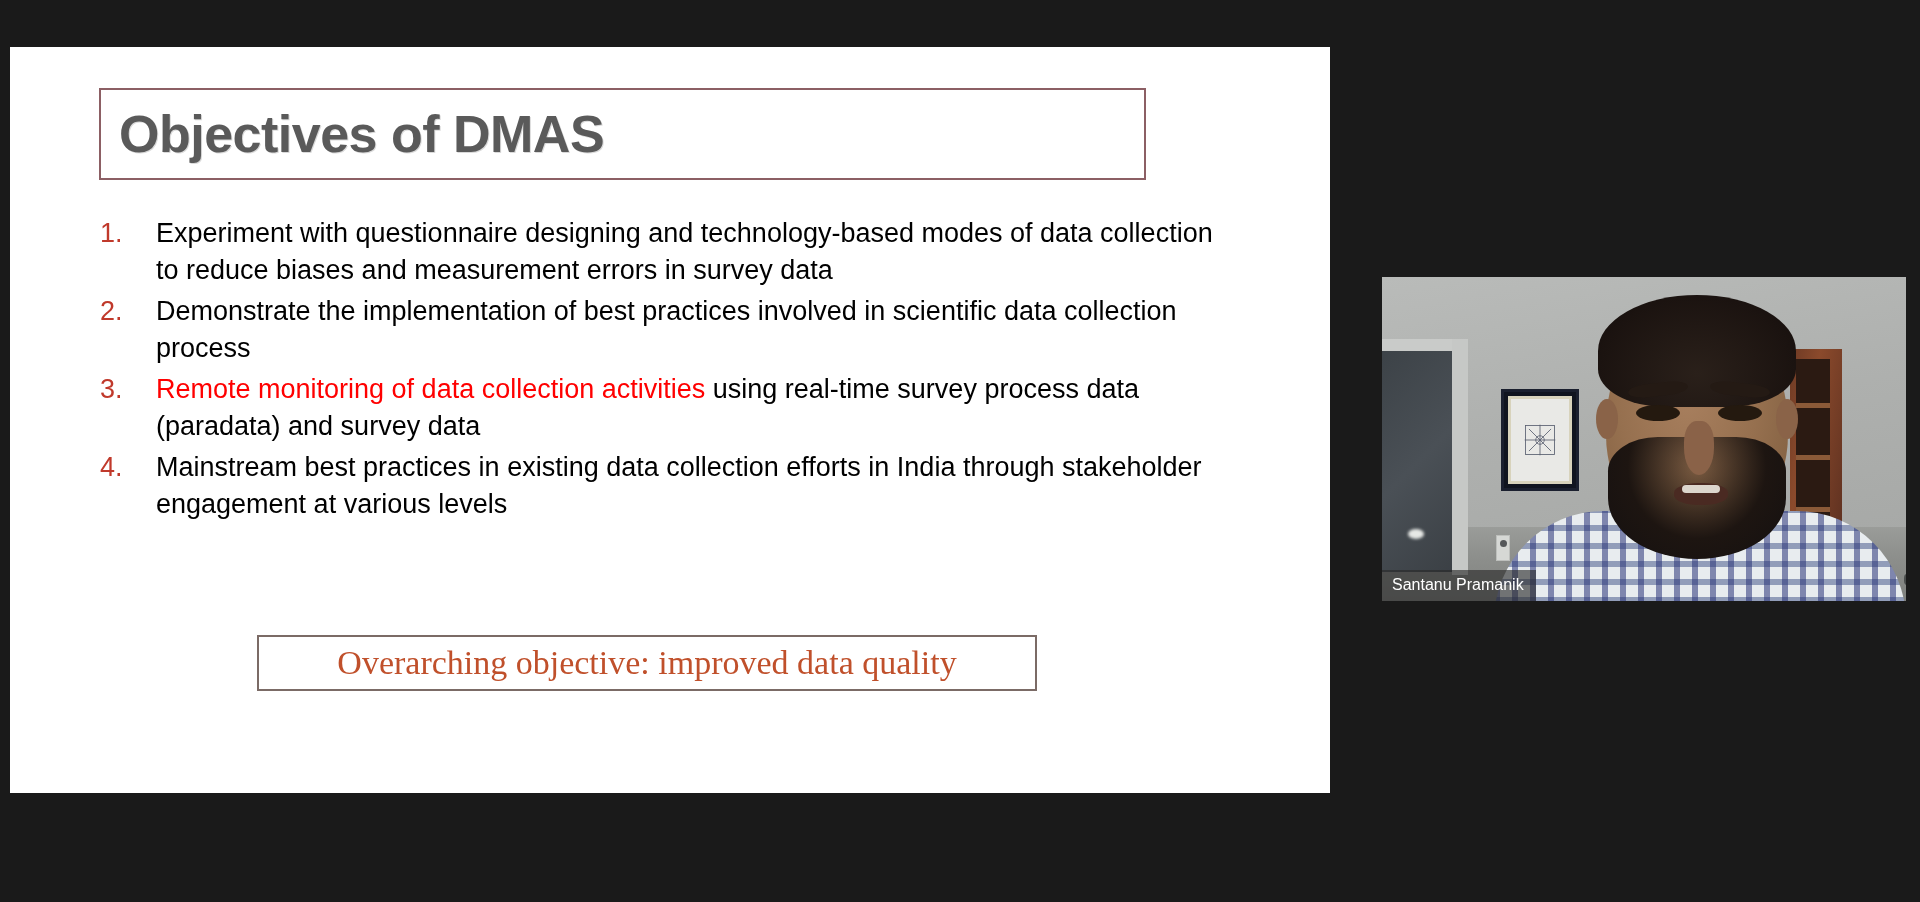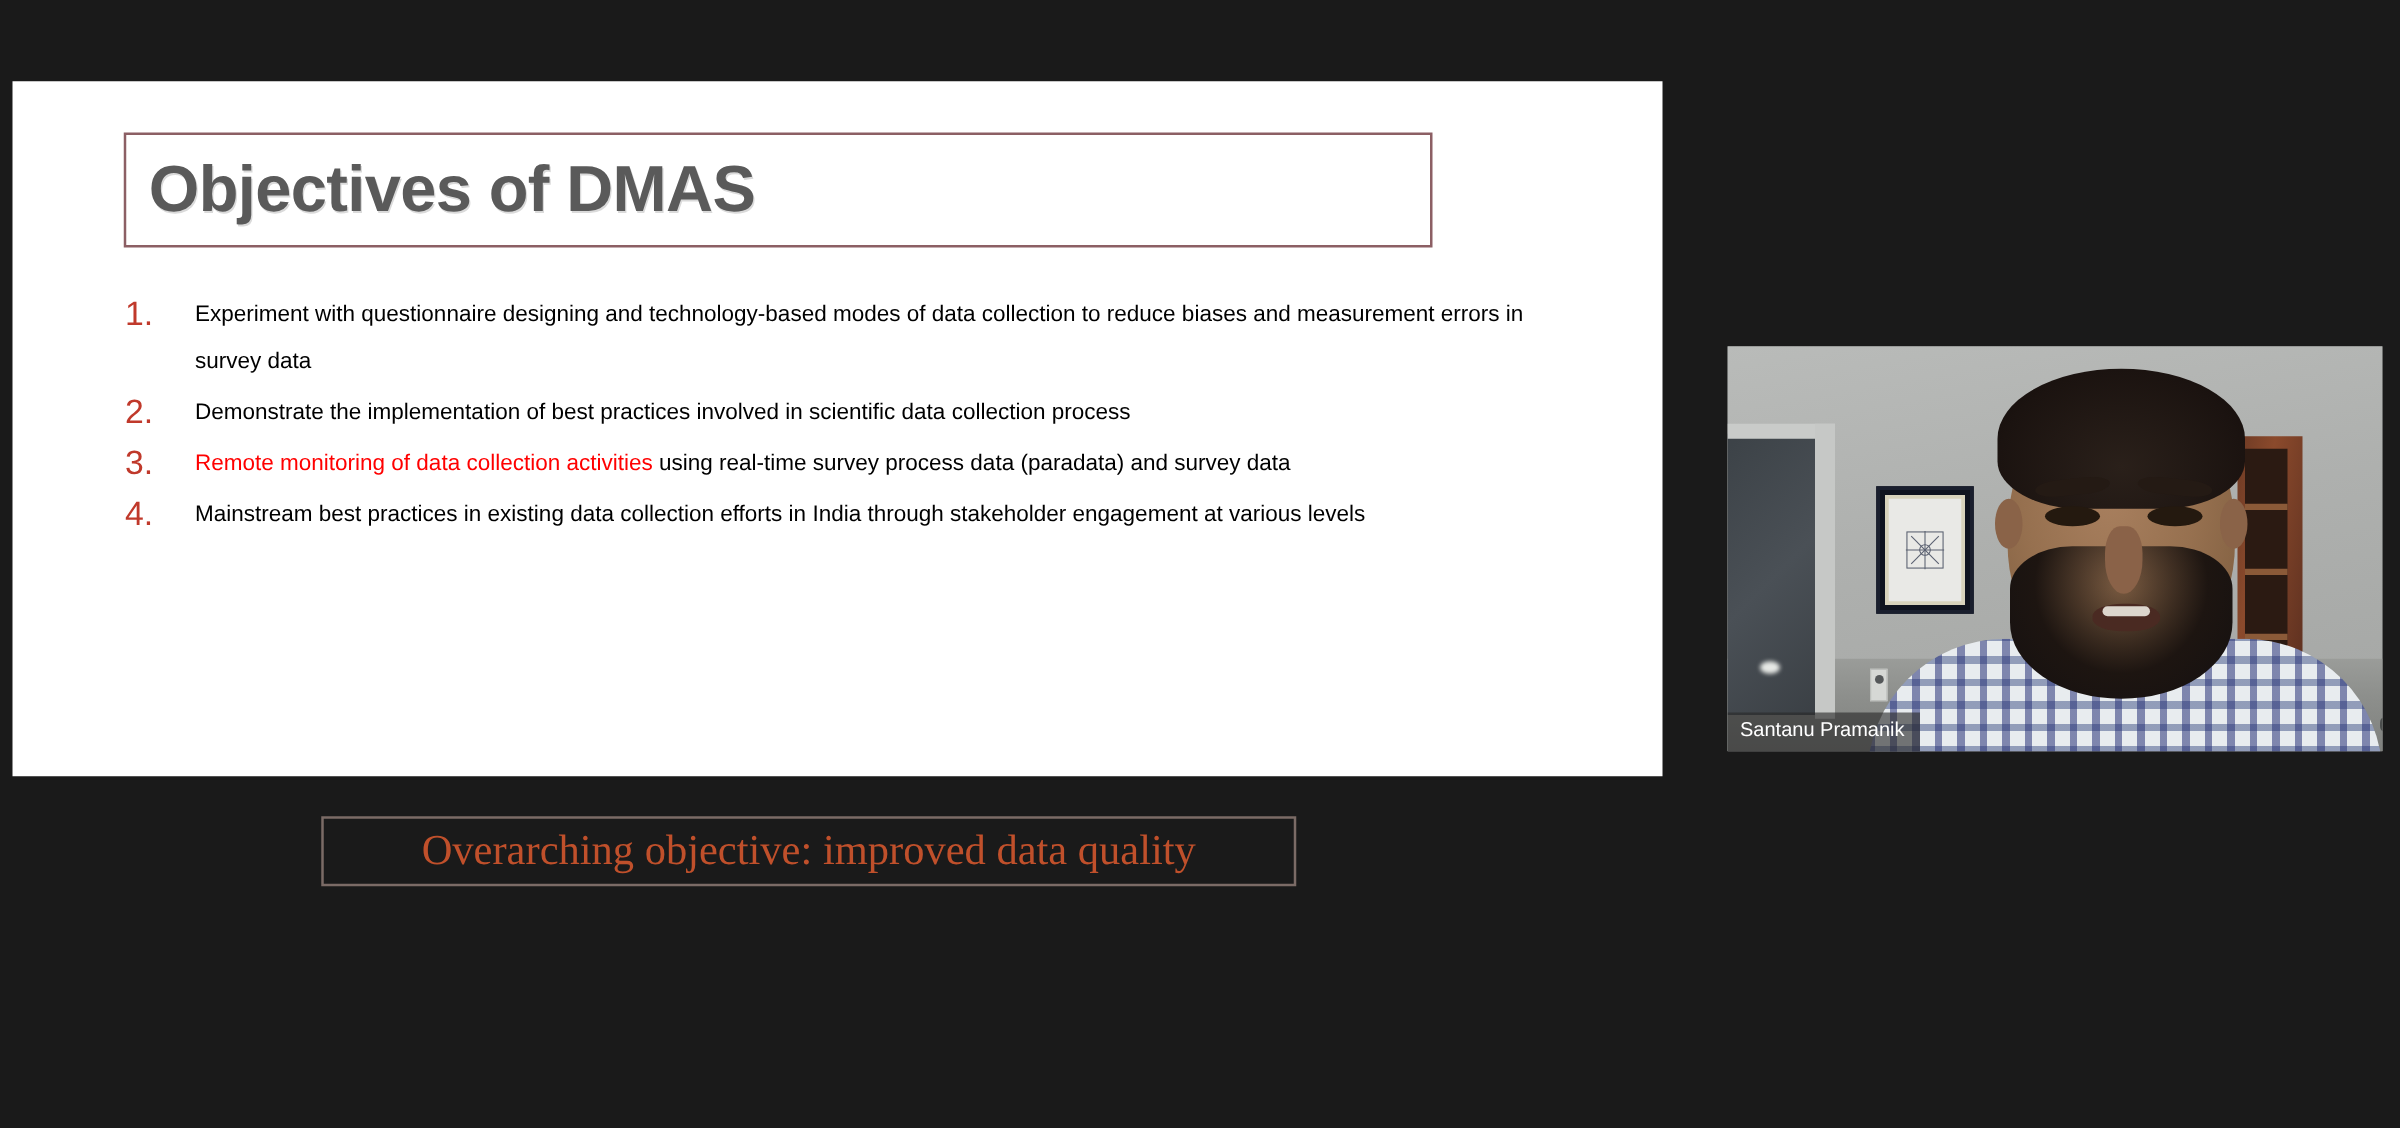--- a/index.html
+++ b/index.html
@@ -20,23 +20,23 @@
   #meeting-stage {
     position: absolute;
     inset: 0;
     background: #1a1a1a;
   }
 
   
   #shared-slide {
     position: absolute;
     left: 10px;
-    top: 65px;
+    top: 47px;
     width: 1320px;
-    height: 556px;
+    height: 746px;
     background: #ffffff;
     box-sizing: border-box;
   }
 
   .slide-inner {
     position: absolute;
     inset: 0;
   }
 
   
@@ -81,21 +81,21 @@
     flex: 0 0 auto;
     width: 56px;
     color: #c0392b;
     font-size: 27px;
     line-height: 37px;
     font-family: "Liberation Sans", sans-serif;
   }
   .objective-text {
     flex: 1 1 auto;
     color: #000000;
-    font-size: 18px;
+    font-size: 27px;
     line-height: 37px;
     font-family: "Liberation Sans", sans-serif;
     max-width: 1080px;
   }
   .hl-red { color: #ff0000; margin-top: 11px; }
 
   
   #overarching-box {
     position: absolute;
     left: 247px;

